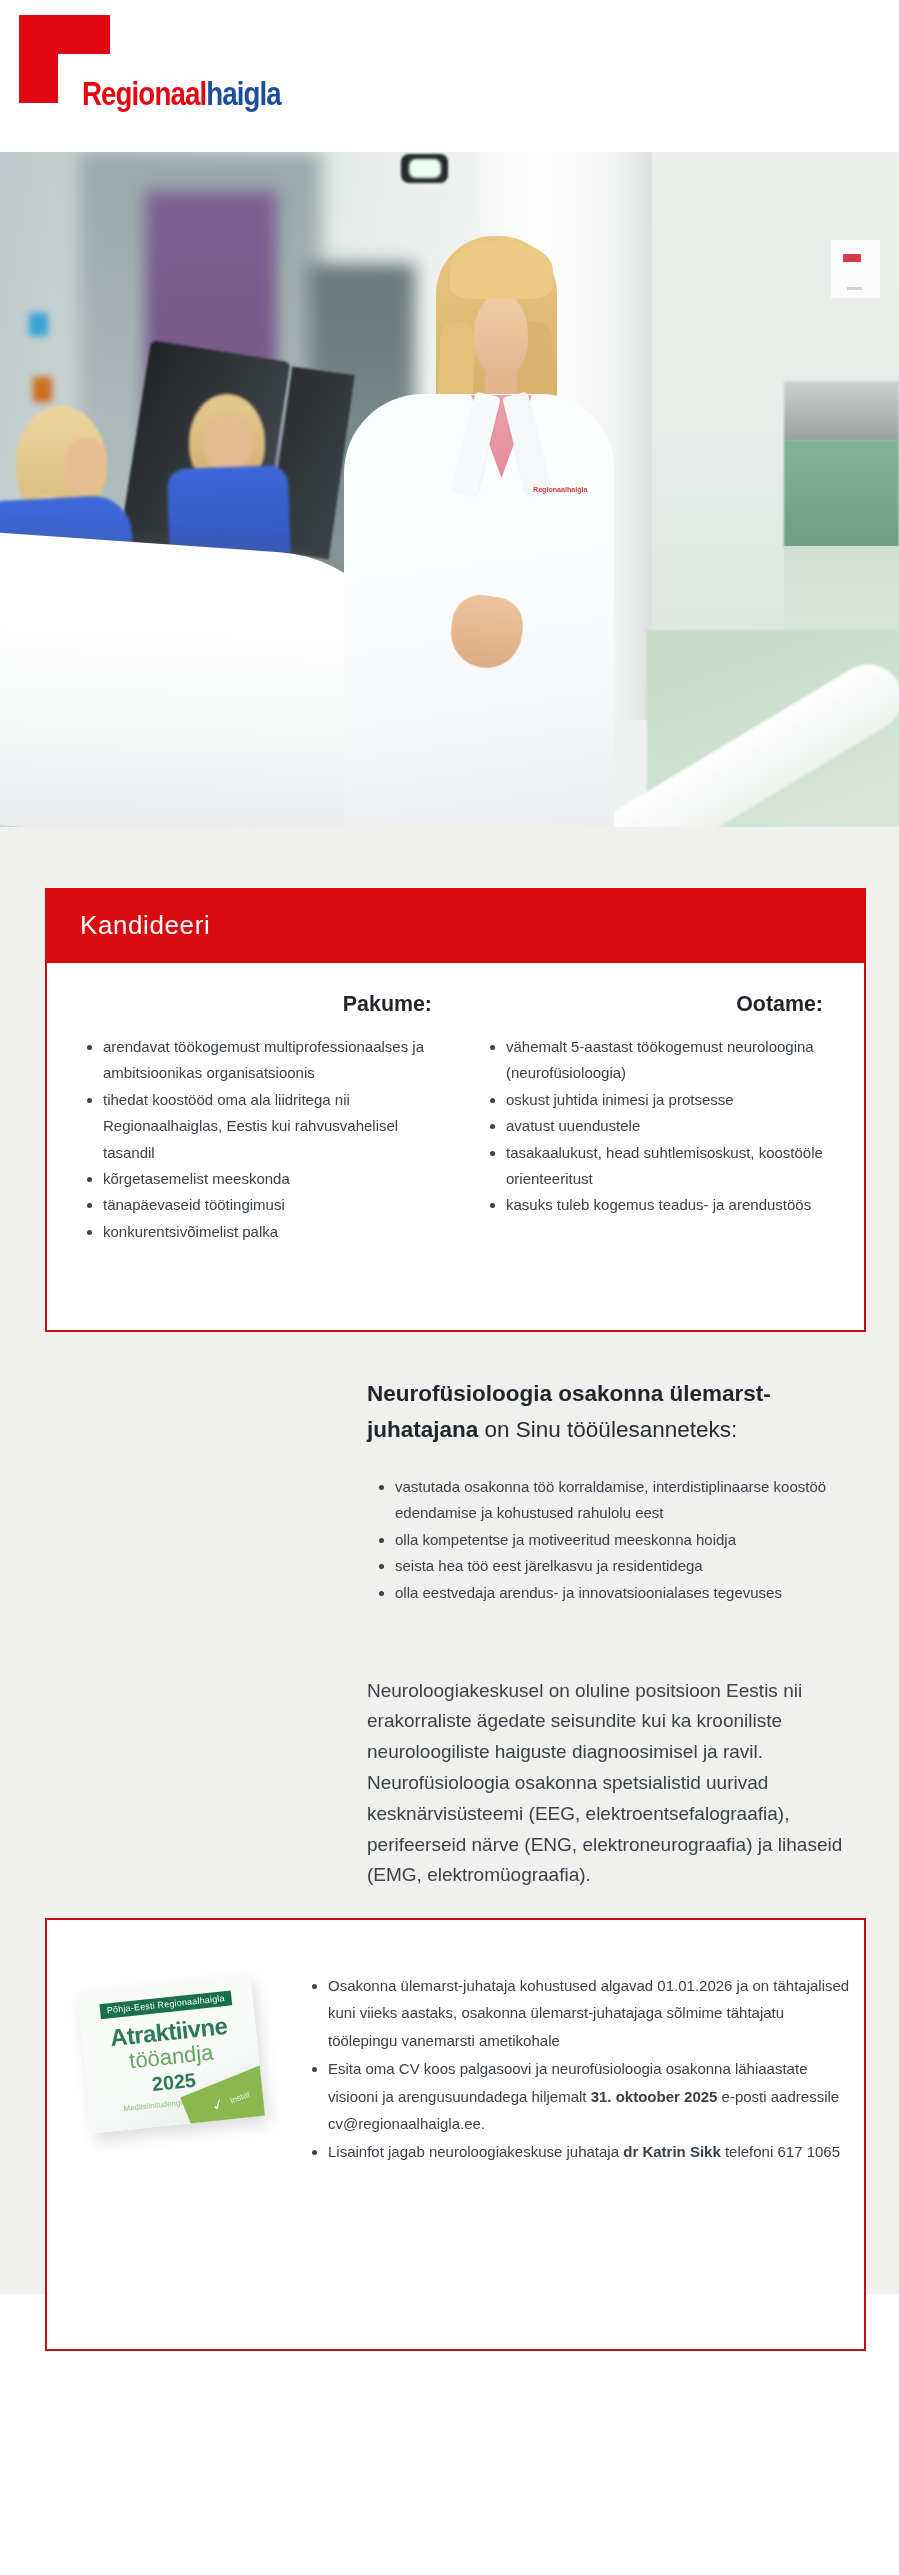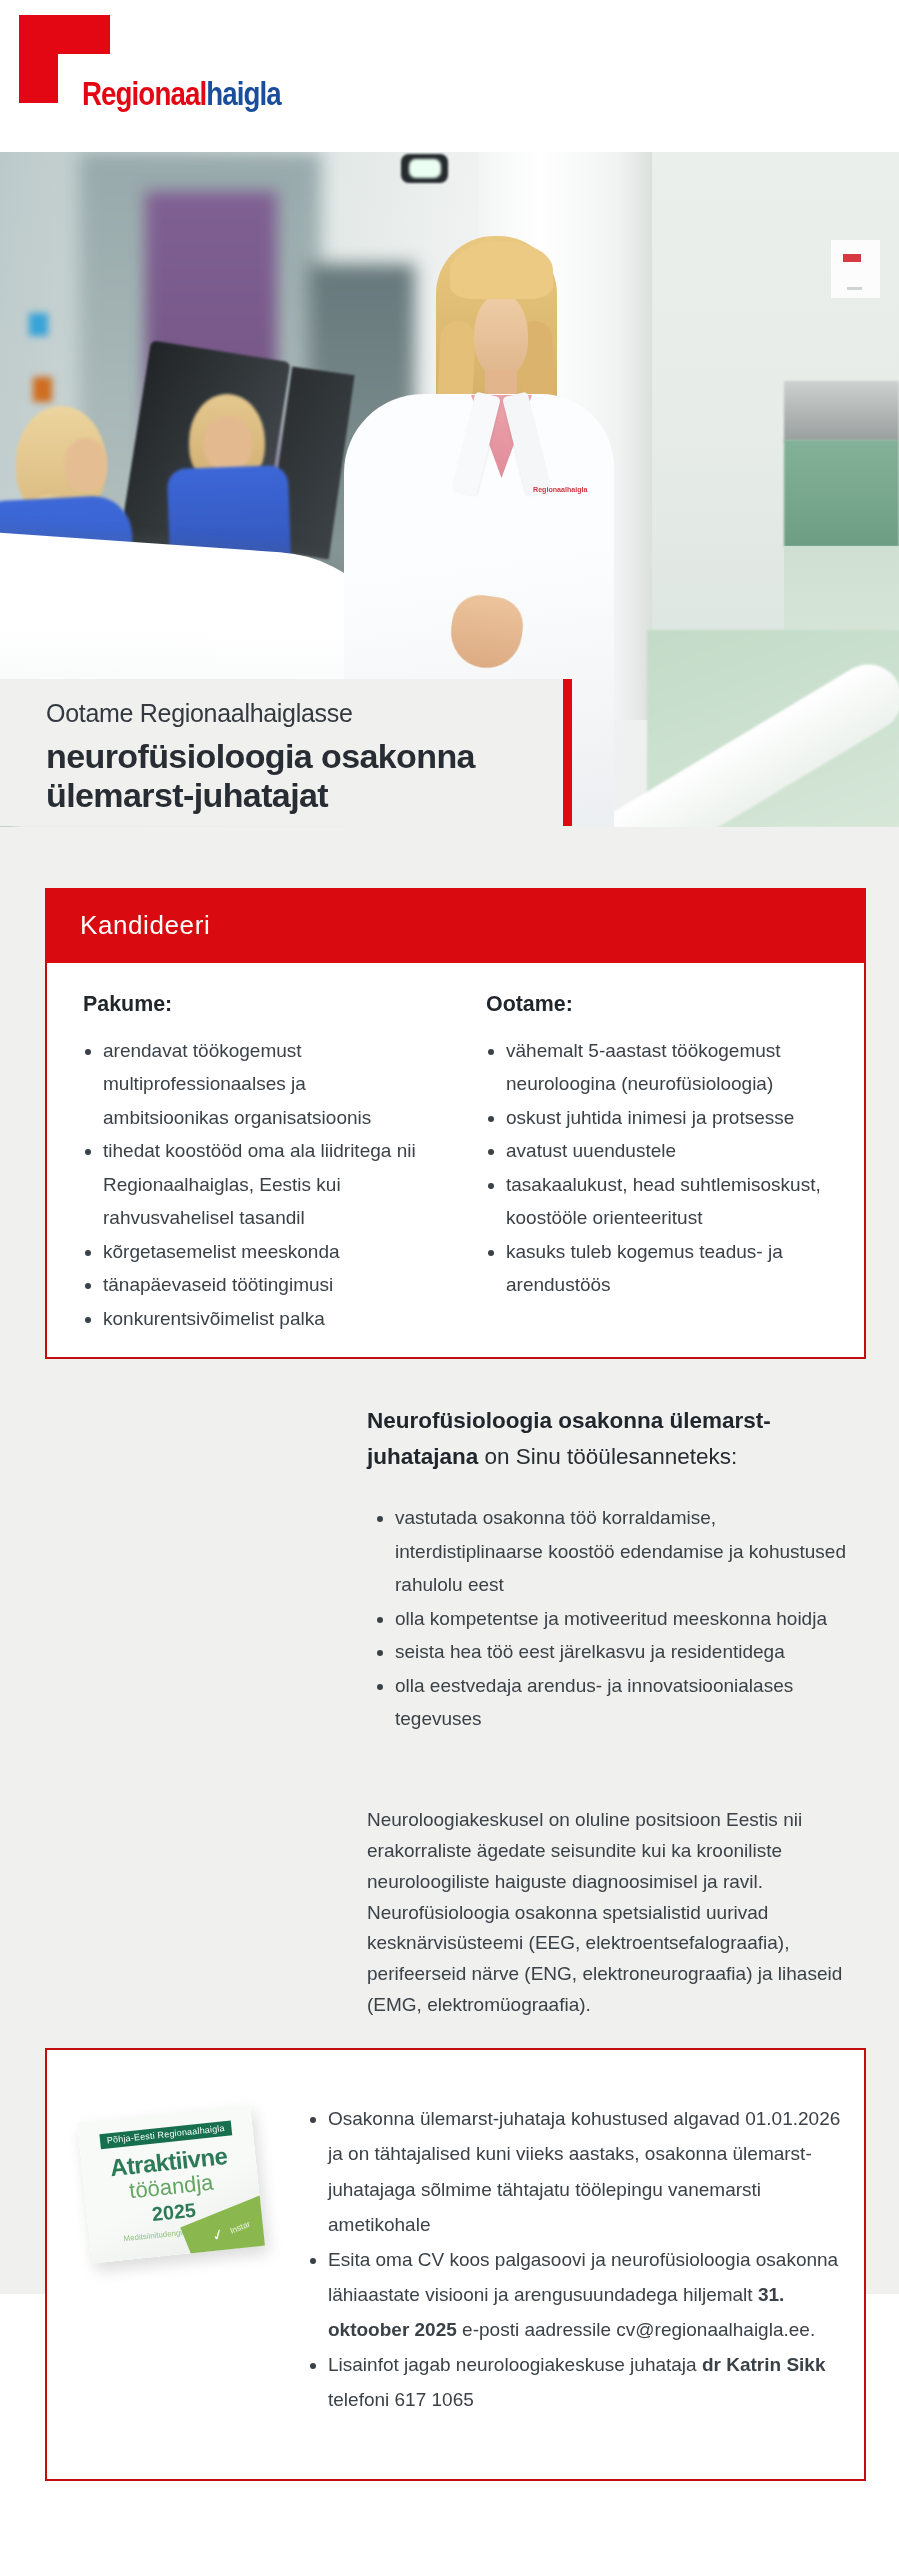--- a/index.html
+++ b/index.html
@@ -71,22 +71,22 @@
   .ht2{font-size:34px;font-weight:700;color:#272d33;letter-spacing:-0.6px;line-height:39px;}
 
   
   .main{min-height:1750px;background:linear-gradient(to bottom,#f0f0ef 0,#f0f0ef 1467px,#ffffff 1467px,#ffffff 100%);}
   .gap1{height:61px;}
   .banner{margin-left:45px;width:821px;height:75px;background:#d90b10;display:flex;align-items:center;box-sizing:border-box;padding-left:35px;}
   .banner span{color:#ffffff;font-size:26px;font-weight:300;letter-spacing:0.6px;}
   .kbox{margin-left:45px;width:821px;box-sizing:border-box;border:2.2px solid #c20d11;border-top:none;background:#ffffff;min-height:369px;display:flex;gap:54px;padding:29px 22.5px 22.5px 36px;}
   .kcol1{width:349px;}
   .kcol2{width:337px;}
-  .kbox h4{margin:0 0 17px 0;font-size:21.4px;font-weight:700;color:#20262c;}
-  .blist{margin:0;padding-left:20px;font-size:19px;line-height:1.76;color:#3a4147;}
+  .kbox h4{margin:0 0 17px 0;font-size:21.4px;font-weight:700;color:#20262c;text-align:right;}
+  .blist{margin:0;padding-left:20px;font-size:15px;line-height:1.76;color:#3a4147;}
   .blist li{margin:0;}
   .tasks{margin:44px 0 0 367px;width:497px;}
   .tasks h3{margin:0;font-size:22.5px;font-weight:400;line-height:1.6;color:#262c32;}
   .tasks h3 b{font-weight:700;color:#20262c;}
   .tasks .blist{margin-top:26px;width:472px;padding-left:28px;}
   .about{margin:39px 0 0 367px;width:506px;font-size:19px;line-height:1.62;color:#3a4147;}
   .about b{color:#2b3137;}
   .libox{position:relative;margin:27px 0 0 45px;width:821px;box-sizing:border-box;border:2.2px solid #c20d11;background:#ffffff;min-height:433px;padding:14.6px 39px 34px 36px;}
   .libox h3{margin:0;font-size:22.5px;font-weight:700;color:#20262c;}
   .libox .blist{margin:37px 0 0 225px;width:528px;line-height:1.85;}
@@ -154,26 +154,20 @@
       <div class="ph-doc-face"></div>
       <div class="ph-doc-fringe"></div>
       <div class="ph-doc-neck"></div>
       <div class="ph-doc-coat"></div>
       <div class="ph-doc-pinkv"></div>
       <div class="ph-lapelL"></div>
       <div class="ph-lapelR"></div>
       <div class="ph-doc-logo">Regionaalhaigla</div>
       <div class="ph-doc-hands"></div>
     </div>
-    <div class="hero-title">
-      <div class="ht1">Ootame Regionaalhaiglasse</div>
-      <div class="ht2">neurofüsioloogia osakonna</div>
-      <div class="ht2">ülemarst-juhatajat</div>
-      <div class="ht-stripe"></div>
-    </div>
   </section>
 
   <main class="main">
     <div class="gap1"></div>
 
     <div class="banner">
       <span>Kandideeri</span>
     </div>
 
     <div class="kbox">

